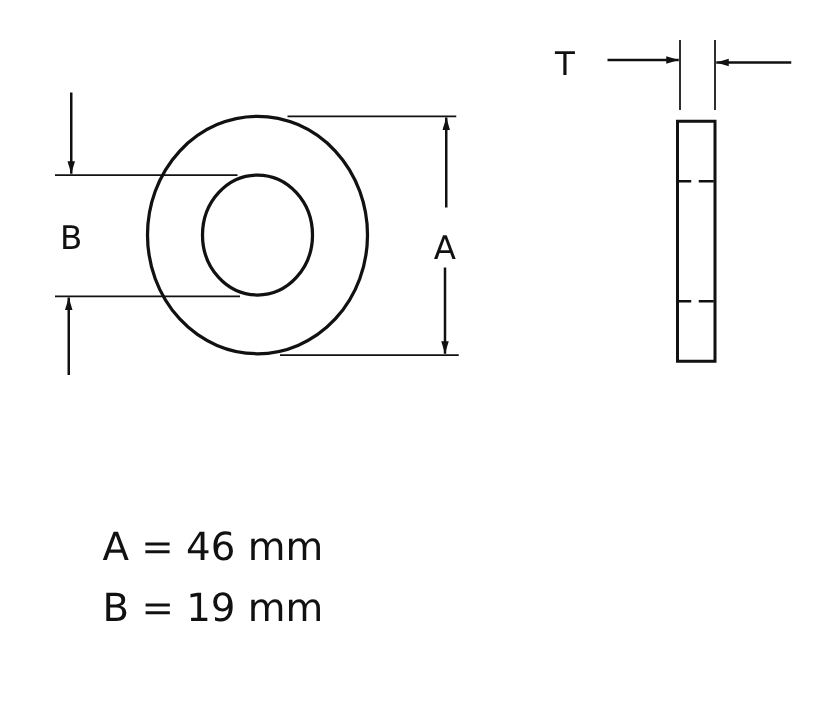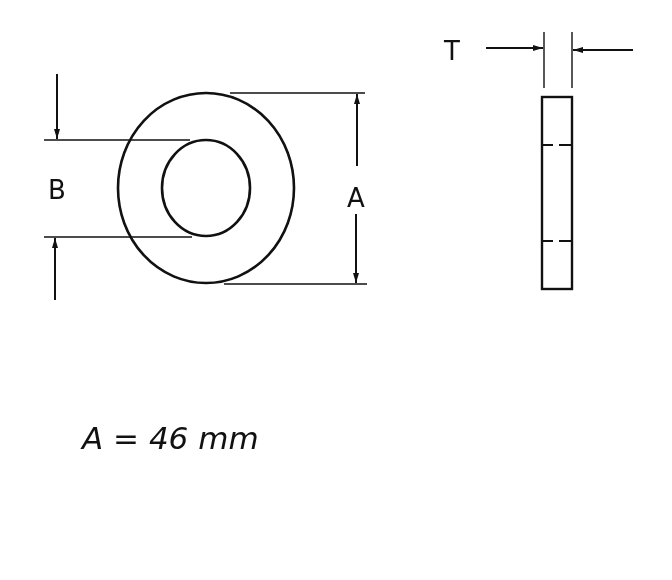--- a/index.html
+++ b/index.html
@@ -1,20 +1,20 @@
 <!DOCTYPE html>
 <html><head>
   <meta charset="utf-8">
   <style>
     html, body { margin: 0; padding: 0; background: #ffffff; }
     body { width: 672px; height: 580px; position: relative; overflow: hidden; font-family: "DejaVu Sans", sans-serif; }
     #drawing { position: absolute; left: 0; top: 0; width: 672px; height: 340px; }
     .label { font-family: "DejaVu Sans", sans-serif; font-size: 26px; fill: #111; }
     .specs { position: absolute; left: 82px; top: 414px; }
-    .spec-row { font-family: "DejaVu Sans", sans-serif; font-size: 31px; color: #111; height: 49px; line-height: 49px; white-space: pre; font-style: italic; }
+    .spec-row { font-family: "DejaVu Sans", sans-serif; font-size: 31px; color: #111; height: 49px; line-height: 49px; white-space: pre; }
   </style>
 </head>
 <body>
 
 <svg id="drawing" viewBox="0 0 672 340" xmlns="http://www.w3.org/2000/svg">
   <defs>
     <marker id="arr" viewBox="0 0 10 10" refX="10" refY="5" markerWidth="10" markerHeight="10" markerUnits="userSpaceOnUse" orient="auto">
       <path d="M0,2 L10,5 L0,8 Z" fill="#111"></path>
     </marker>
   </defs>
@@ -49,13 +49,14 @@
     <line x1="572" y1="32" x2="572" y2="88" stroke-width="1.4"></line>
 
     <line x1="486" y1="48" x2="543" y2="48" stroke-width="2" marker-end="url(#arr)"></line>
     <line x1="633" y1="50" x2="573" y2="50" stroke-width="2" marker-end="url(#arr)"></line>
   </g>
   <text class="label" x="444" y="60">T</text>
 </svg>
 
 <div class="specs">
   <div class="spec-row">A = 46 mm</div>
+  <div class="spec-row">B = 19 mm</div>
 </div>
 
 </body></html>

